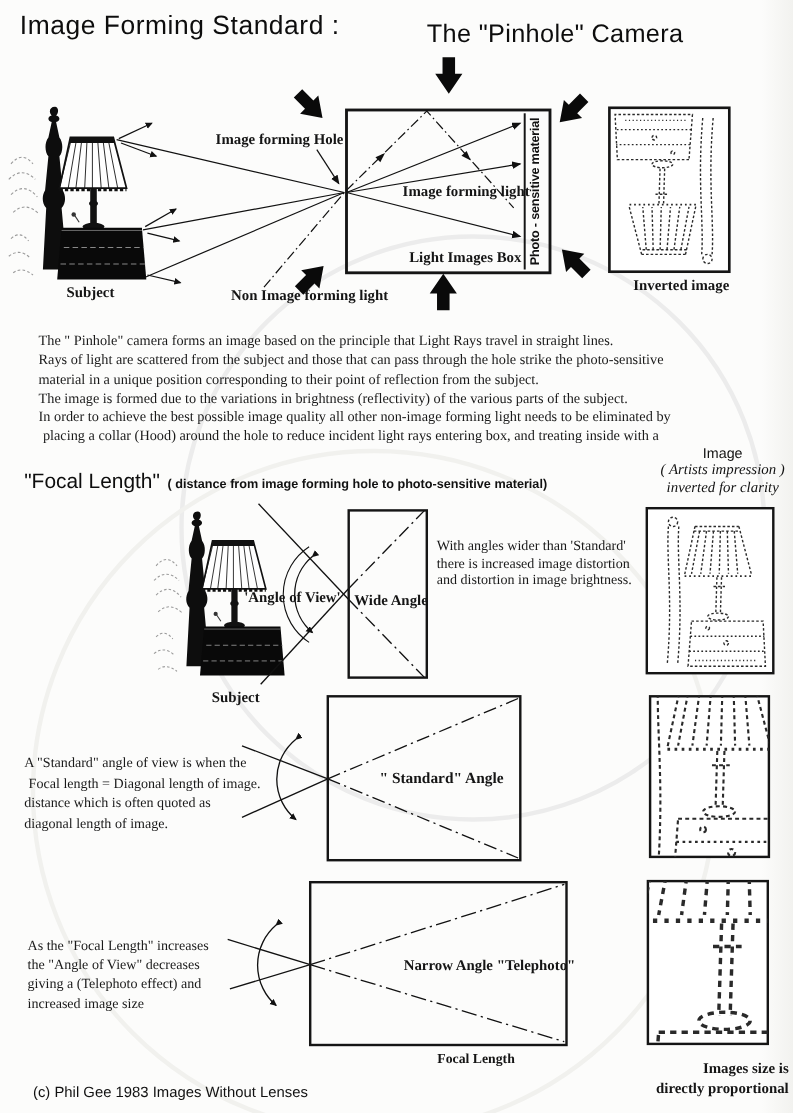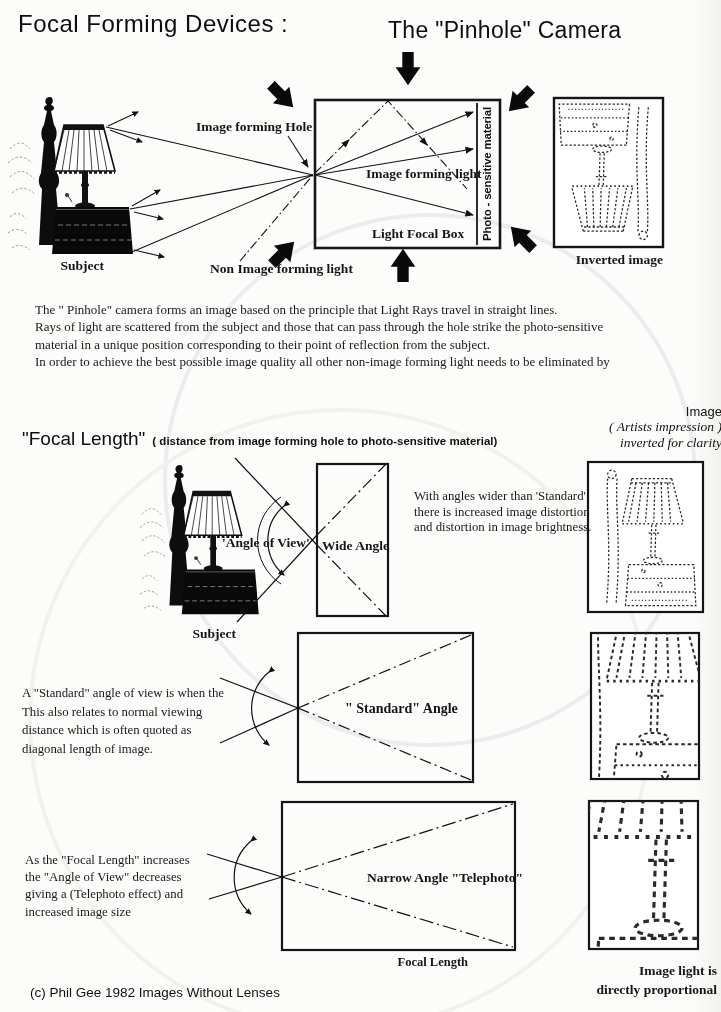--- a/index.html
+++ b/index.html
@@ -14,27 +14,27 @@
   .serifblock div{white-space:nowrap;}
   .ctr{text-align:right;}
   #title-left{position:absolute;left:18px;top:10px;z-index:2;font-size:24px;letter-spacing:.5px;color:#0d0d0d;}
   #title-right{position:absolute;left:388px;top:17px;z-index:2;font-size:23px;letter-spacing:.3px;color:#0d0d0d;}
   #photo-strip-label{
     position:absolute;left:481px;top:245px;width:142px;height:16px;z-index:2;
     transform-origin:0 0;transform:rotate(-90deg);
     font-weight:700;font-size:11.5px;letter-spacing:-0.2px;text-align:center;white-space:nowrap;
   }
   #description{left:35px;top:301px;font-size:13px;line-height:17.3px;}
-  #wide-note{left:414px;top:489px;font-size:12.8px;line-height:15.6px;}
+  #wide-note{left:397px;top:489px;font-size:12.8px;line-height:15.6px;}
   #standard-text{left:22px;top:684px;font-size:12.8px;line-height:18.6px;}
   #tele-text{left:25px;top:852px;font-size:12.8px;line-height:17.2px;}
   #focal-heading{position:absolute;left:22px;top:428px;z-index:2;white-space:nowrap;}
   #focal-heading .big{font-size:19px;color:#0d0d0d;}
   #focal-heading .small{font-size:11.5px;font-weight:700;margin-left:7px;}
-  #artist-caption{position:absolute;left:592px;top:404px;width:130px;z-index:2;text-align:right;}
+  #artist-caption{position:absolute;left:592px;top:404px;width:130px;z-index:2;text-align:center;}
   #artist-caption .l1{font-size:13px;}
   #artist-caption .it{font-family:"Liberation Serif", serif;font-style:italic;font-size:13.5px;line-height:15.5px;}
   #copyright{position:absolute;left:30px;top:985px;z-index:2;font-size:13.5px;}
 </style>
 </head>
 <body>
 
 <svg id="art" width="721" height="1012" viewBox="0 0 721 1012">
   <defs>
     <marker id="ah" markerWidth="10" markerHeight="8" refX="7.5" refY="3.5" orient="auto" markerUnits="userSpaceOnUse">
@@ -209,36 +209,38 @@
       <use href="#sketch-lamp" transform="translate(563,592) scale(1.62)"></use>
     </g>
 
     <rect x="589" y="801" width="109" height="148" fill="#fff" stroke="#151515" stroke-width="2.2"></rect>
     <g clip-path="url(#clip3)">
       <use href="#sketch-lamp" transform="translate(513,694) scale(2.6)"></use>
     </g>
   </g>
 </svg>
 
-<div id="title-left">Focal Forming Devices :</div>
+<div id="title-left">Image Forming Standard :</div>
 <div id="title-right">The  "Pinhole" Camera</div>
 
 <div class="lbl" style="left:196px;top:119px;">Image forming Hole</div>
 <div class="lbl" style="left:366px;top:166px;">Image forming light</div>
-<div class="lbl" style="left:372px;top:226px;">Light Focal Box</div>
+<div class="lbl" style="left:372px;top:226px;">Light Images Box</div>
 <div id="photo-strip-label">Photo - sensitive material</div>
 <div class="lbl ctr" style="left:40px;top:258px;width:64px;">Subject</div>
 <div class="lbl" style="left:200px;top:261px;padding-left:10px;">Non Image forming light</div>
 <div class="lbl ctr" style="left:554px;top:252px;width:109px;">Inverted image</div>
 
 <div id="description" class="serifblock">
   <div>The " Pinhole" camera forms an image based on the principle that Light Rays travel in  straight lines.</div>
   <div>Rays of light are scattered from the subject and those that can pass through the hole strike the photo-sensitive</div>
   <div>material in a unique position corresponding to their point of reflection from the subject.</div>
+  <div>The image is formed due to the variations in brightness (reflectivity) of the various parts of the subject.</div>
   <div>In order to achieve the best possible image quality all other non-image forming light needs to be eliminated by</div>
+  <div style="padding-left:4px;">placing a collar (Hood) around the hole to reduce incident light rays entering box, and treating inside with a</div>
 </div>
 
 <div id="focal-heading">
   <span class="big">"Focal Length"</span><span class="small">( distance from image forming hole to photo-sensitive material)</span>
 </div>
 
 <div id="artist-caption">
   <div class="l1">Image</div>
   <div class="it">( Artists impression )</div>
   <div class="it">inverted for clarity</div>
@@ -248,33 +250,33 @@
 <div class="lbl" style="left:322px;top:538px;">Wide Angle</div>
 <div id="wide-note" class="serifblock">
   <div>With angles wider than 'Standard'</div>
   <div>there is increased image distortion</div>
   <div>and distortion in image brightness.</div>
 </div>
 <div class="lbl ctr" style="left:172px;top:626px;width:64px;">Subject</div>
 
 <div id="standard-text" class="serifblock">
   <div>A "Standard" angle of view is when the</div>
-  <div>This also relates to normal viewing</div>
+  <div style="padding-left:4px;">Focal length = Diagonal length of image.</div>
   <div>distance which is often quoted as</div>
   <div>diagonal length of image.</div>
 </div>
 <div class="lbl" style="left:345px;top:701px;font-size:14px;">" Standard" Angle</div>
 
 <div id="tele-text" class="serifblock">
   <div>As the "Focal Length" increases</div>
   <div>the "Angle of View" decreases</div>
   <div>giving a (Telephoto effect) and</div>
   <div>increased image size</div>
 </div>
 <div class="lbl" style="left:367px;top:870px;">Narrow Angle "Telephoto"</div>
 <div class="lbl ctr" style="left:348px;top:955px;width:120px;font-size:12.5px;">Focal Length</div>
 
 <div class="lbl ctr" style="left:583px;top:961px;width:134px;line-height:19px;">
-  <div>Image light is</div>
+  <div>Images size is</div>
   <div>directly proportional</div>
 </div>
 
-<div id="copyright">(c) Phil Gee 1982 Images Without Lenses</div>
+<div id="copyright">(c) Phil Gee 1983 Images Without Lenses</div>
 
 </body></html>

